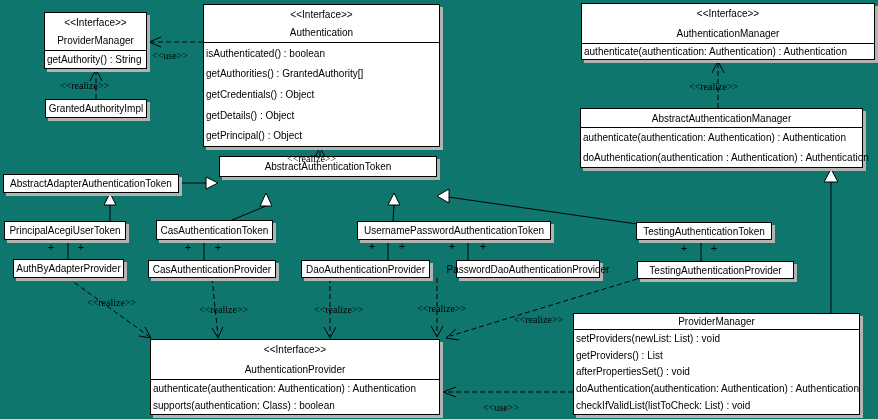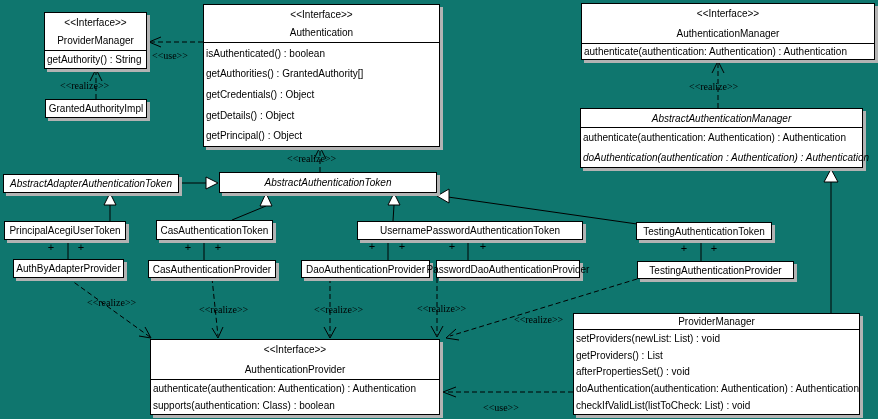--- a/index.html
+++ b/index.html
@@ -14,21 +14,21 @@
     border:1px solid #000;box-shadow:3px 3px 0 #b3b3b3;
     display:flex;flex-direction:column;
   }
   .title{
     display:flex;flex-direction:column;justify-content:space-around;
     align-items:center;text-align:center;flex:none;overflow:visible;white-space:nowrap;
   }
   .title.hasrule{border-bottom:1px solid #000;}
   .methods{flex:1;display:flex;flex-direction:column;justify-content:space-around;overflow:visible;}
   .m{padding-left:2px;white-space:nowrap;overflow:visible;}
-  .it{font-style:italic;text-align:right;}
+  .it{text-align:right;}
   .lbl{position:absolute;white-space:nowrap;font-family:Liberation Serif, serif;}
   .plus{position:absolute;transform:translate(-50%,-50%);font-size:11px;}
 </style>
 </head>
 <body>
 
 <div id="canvas">
 
   <svg id="edges" xmlns="http://www.w3.org/2000/svg">
 
@@ -154,39 +154,39 @@
       <div class="m it">doAuthentication(authentication : Authentication) : Authentication</div>
     </div>
   </div>
 
   <div class="uml-box" style="left:3px;top:174px;width:176px;height:19px">
     <div class="title" style="flex:1">
       <div class="it">AbstractAdapterAuthenticationToken</div>
     </div>
   </div>
 
-  <div class="uml-box" style="left:219px;top:172px;width:218px;height:21px">
+  <div class="uml-box" style="left:219px;top:156px;width:218px;height:21px">
     <div class="title" style="flex:1">
       <div class="it">AbstractAuthenticationToken</div>
     </div>
   </div>
 
   <div class="uml-box" style="left:4px;top:221px;width:122px;height:19px">
     <div class="title" style="flex:1">
       <div>PrincipalAcegiUserToken</div>
     </div>
   </div>
 
   <div class="uml-box" style="left:156px;top:220px;width:117px;height:20px">
     <div class="title" style="flex:1">
       <div>CasAuthenticationToken</div>
     </div>
   </div>
 
-  <div class="uml-box" style="left:357px;top:221px;width:226px;height:19px">
+  <div class="uml-box" style="left:357px;top:221px;width:194px;height:19px">
     <div class="title" style="flex:1">
       <div>UsernamePasswordAuthenticationToken</div>
     </div>
   </div>
 
   <div class="uml-box" style="left:636px;top:222px;width:136px;height:18px">
     <div class="title" style="flex:1">
       <div>TestingAuthenticationToken</div>
     </div>
   </div>
@@ -202,21 +202,21 @@
       <div>CasAuthenticationProvider</div>
     </div>
   </div>
 
   <div class="uml-box" style="left:301px;top:260px;width:129px;height:18px">
     <div class="title" style="flex:1">
       <div>DaoAuthenticationProvider</div>
     </div>
   </div>
 
-  <div class="uml-box" style="left:436px;top:260px;width:144px;height:18px">
+  <div class="uml-box" style="left:456px;top:260px;width:144px;height:18px">
     <div class="title" style="flex:1">
       <div>PasswordDaoAuthenticationProvider</div>
     </div>
   </div>
 
   <div class="uml-box" style="left:637px;top:261px;width:157px;height:18px">
     <div class="title" style="flex:1">
       <div>TestingAuthenticationProvider</div>
     </div>
   </div>

